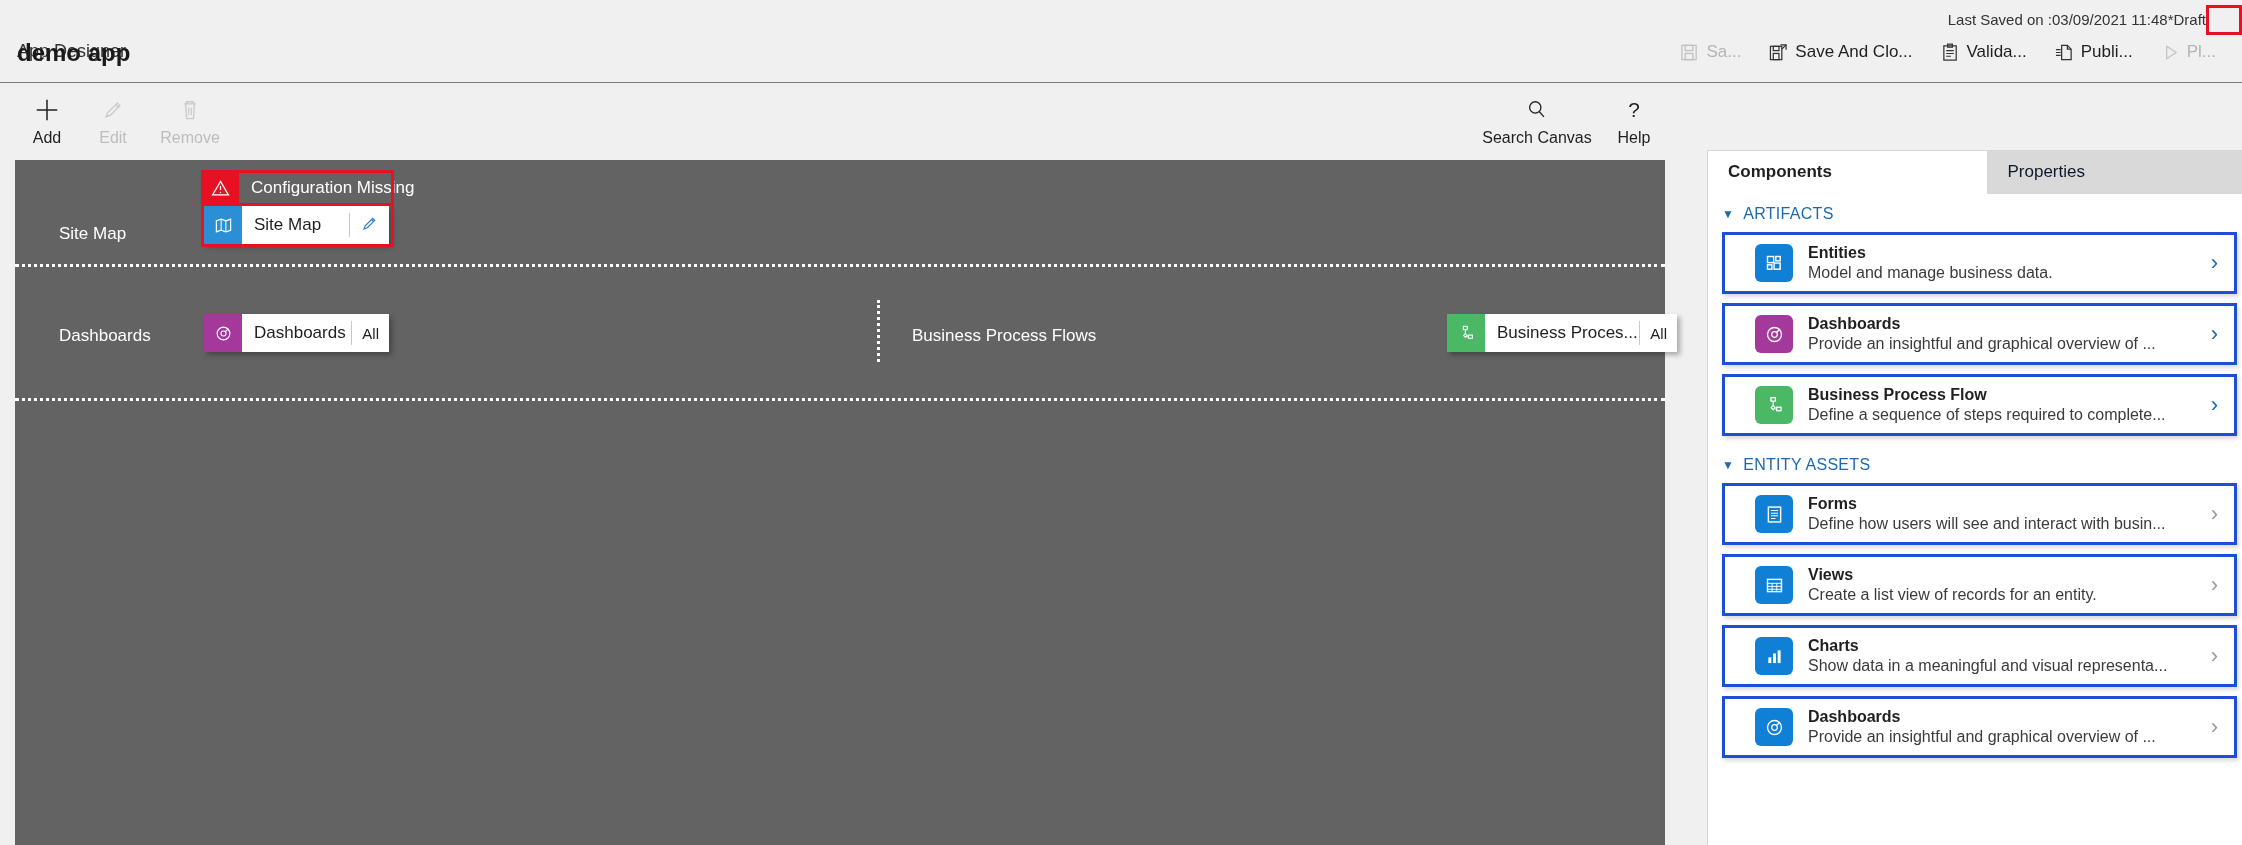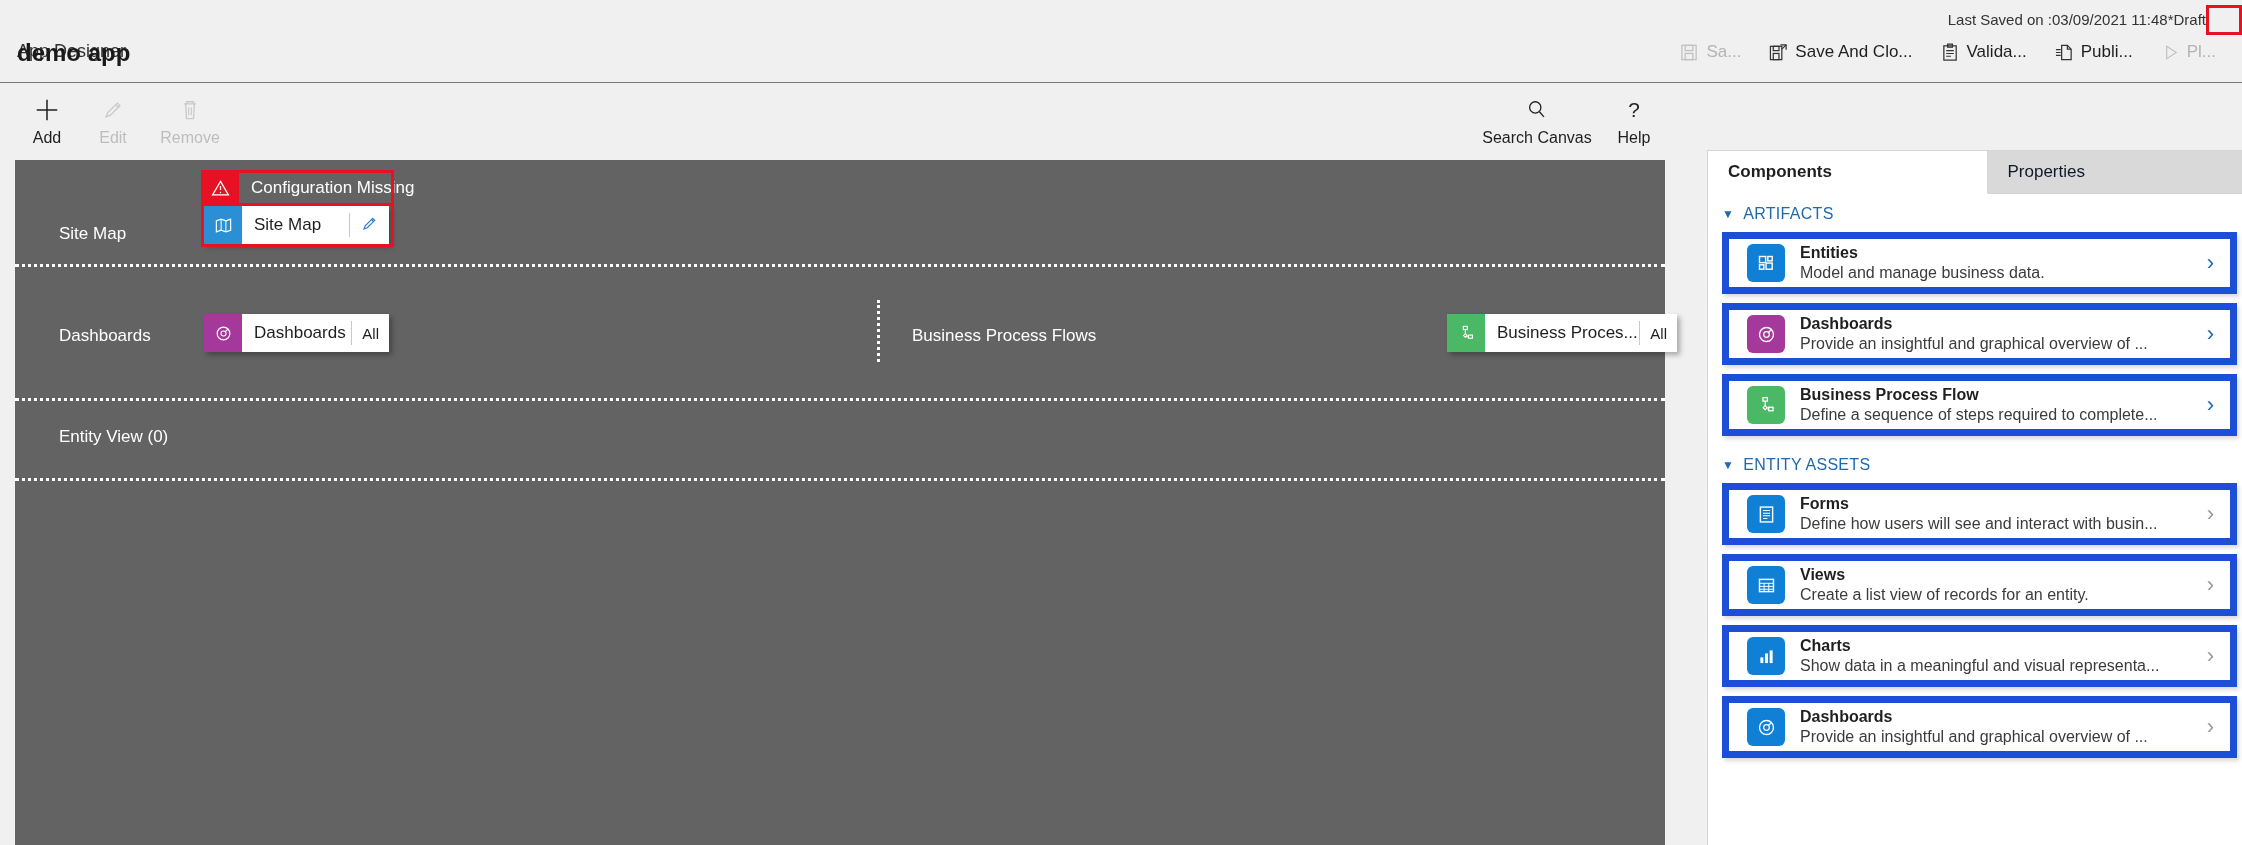--- a/index.html
+++ b/index.html
@@ -143,23 +143,23 @@
   .group-hdr {
     display: flex; align-items: center; gap: 9px;
     padding: 11px 0 9px 14px; font-size: 16px; color: #1c69b0;
     letter-spacing: .3px; cursor: pointer;
   }
   .caret { color: #1c69b0; font-size: 12px; line-height: 1; }
 
   .card {
     position: relative; margin: 0 30px 9px 14px;
     height: 62px; background: #ffffff;
-    border: 7px solid #1d4ed8;
+    border: 3px solid #1d4ed8;
     box-shadow: 2px 3px 4px rgba(0,0,0,0.14);
-    display: flex; align-items: center; cursor: pointer;
+    display: flex; align-items: center; cursor: pointer; padding-left: 12px;
   }
   .card-ic {
     width: 38px; height: 38px; border-radius: 6px; margin-left: 18px;
     display: flex; align-items: center; justify-content: center;
     color: #fff; flex: 0 0 38px;
   }
   .card-txt { margin-left: 15px; min-width: 0; flex: 1; }
   .card-title { font-size: 16px; font-weight: bold; color: #1f1f1f; }
   .card-desc {
     font-size: 16px; color: #3b3b3b; margin-top: 2px;
@@ -344,24 +344,20 @@
             </svg>
         </div>
         <div class="tile-name" style="flex:1;">Business Proces...</div>
         <div class="tile-sep"></div>
         <div class="tile-act">All</div>
       </div>
 
       <div class="divider" style="top:134px;"></div>
     </div>
 
-    <div class="crow crow-entity">
-      <div class="row-label" style="left:44px; top:29px;">Entity View (0)</div>
-      <div class="divider" style="top:80px;"></div>
-    </div>
 
   </div>
 
   <div class="rpanel">
     <div class="tabs">
       <div class="tab active">Components</div>
       <div class="tab inactive">Properties</div>
     </div>
 
     <div class="group-hdr">

